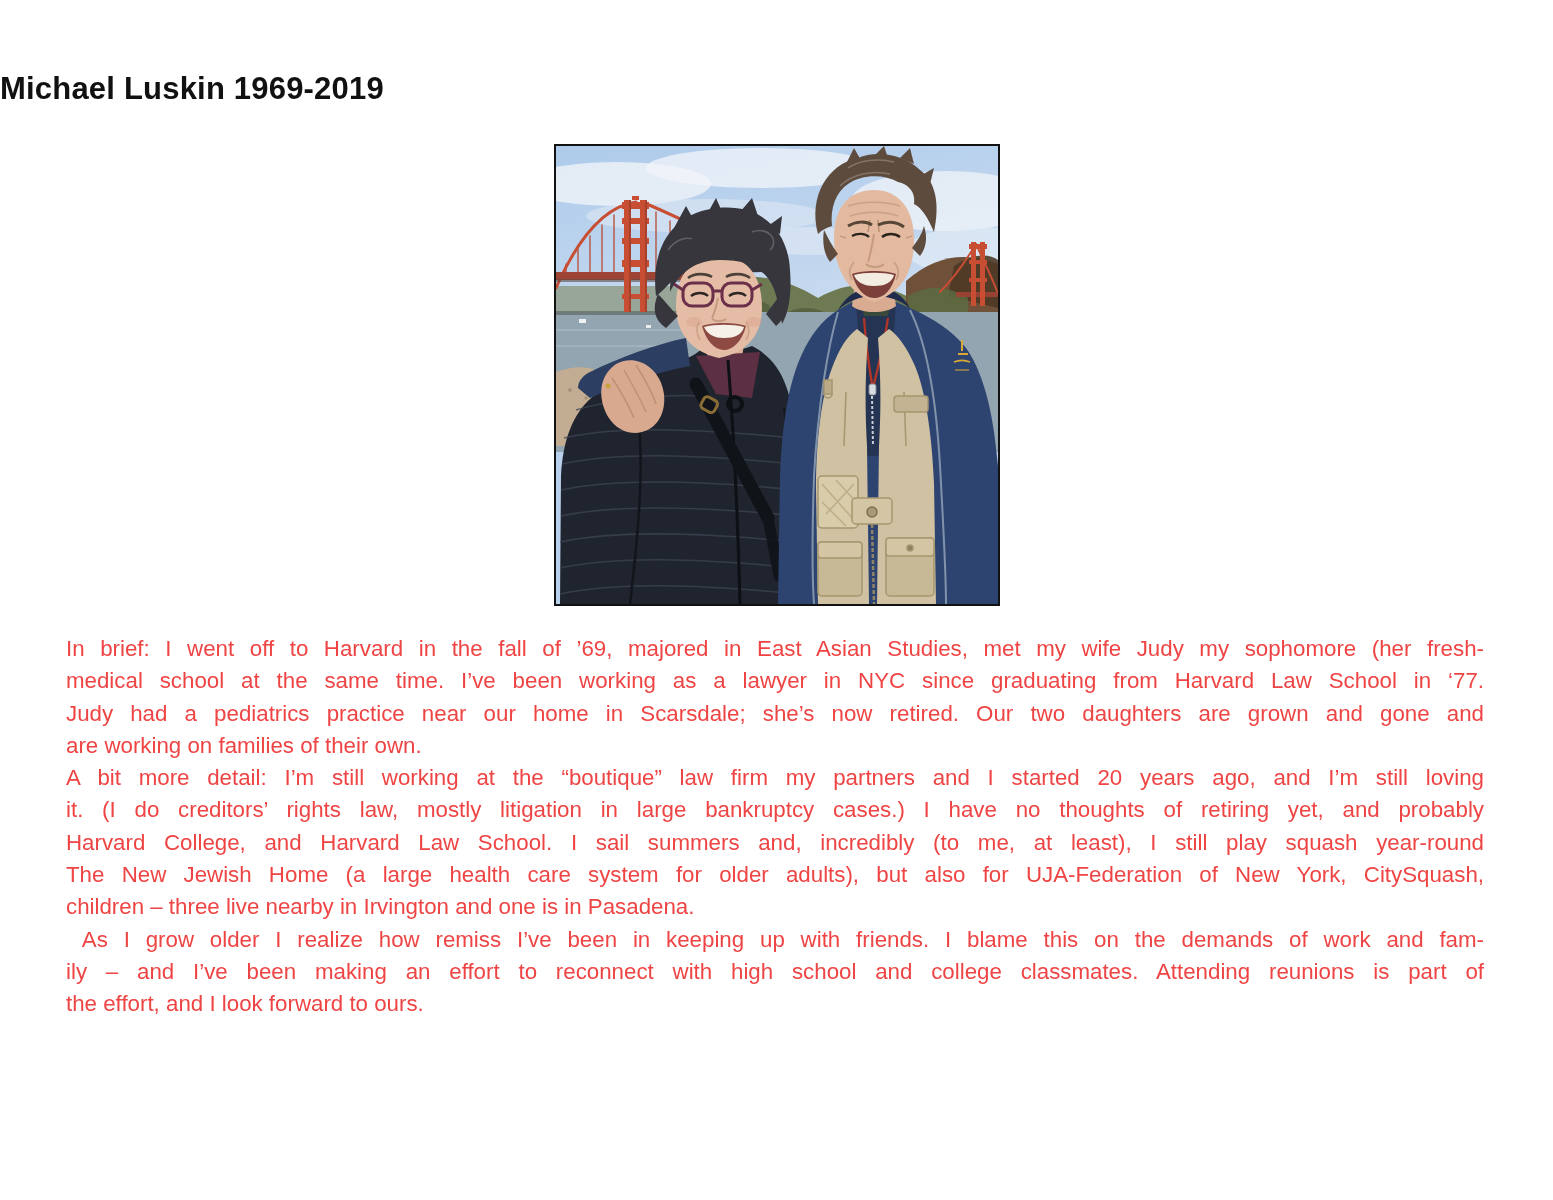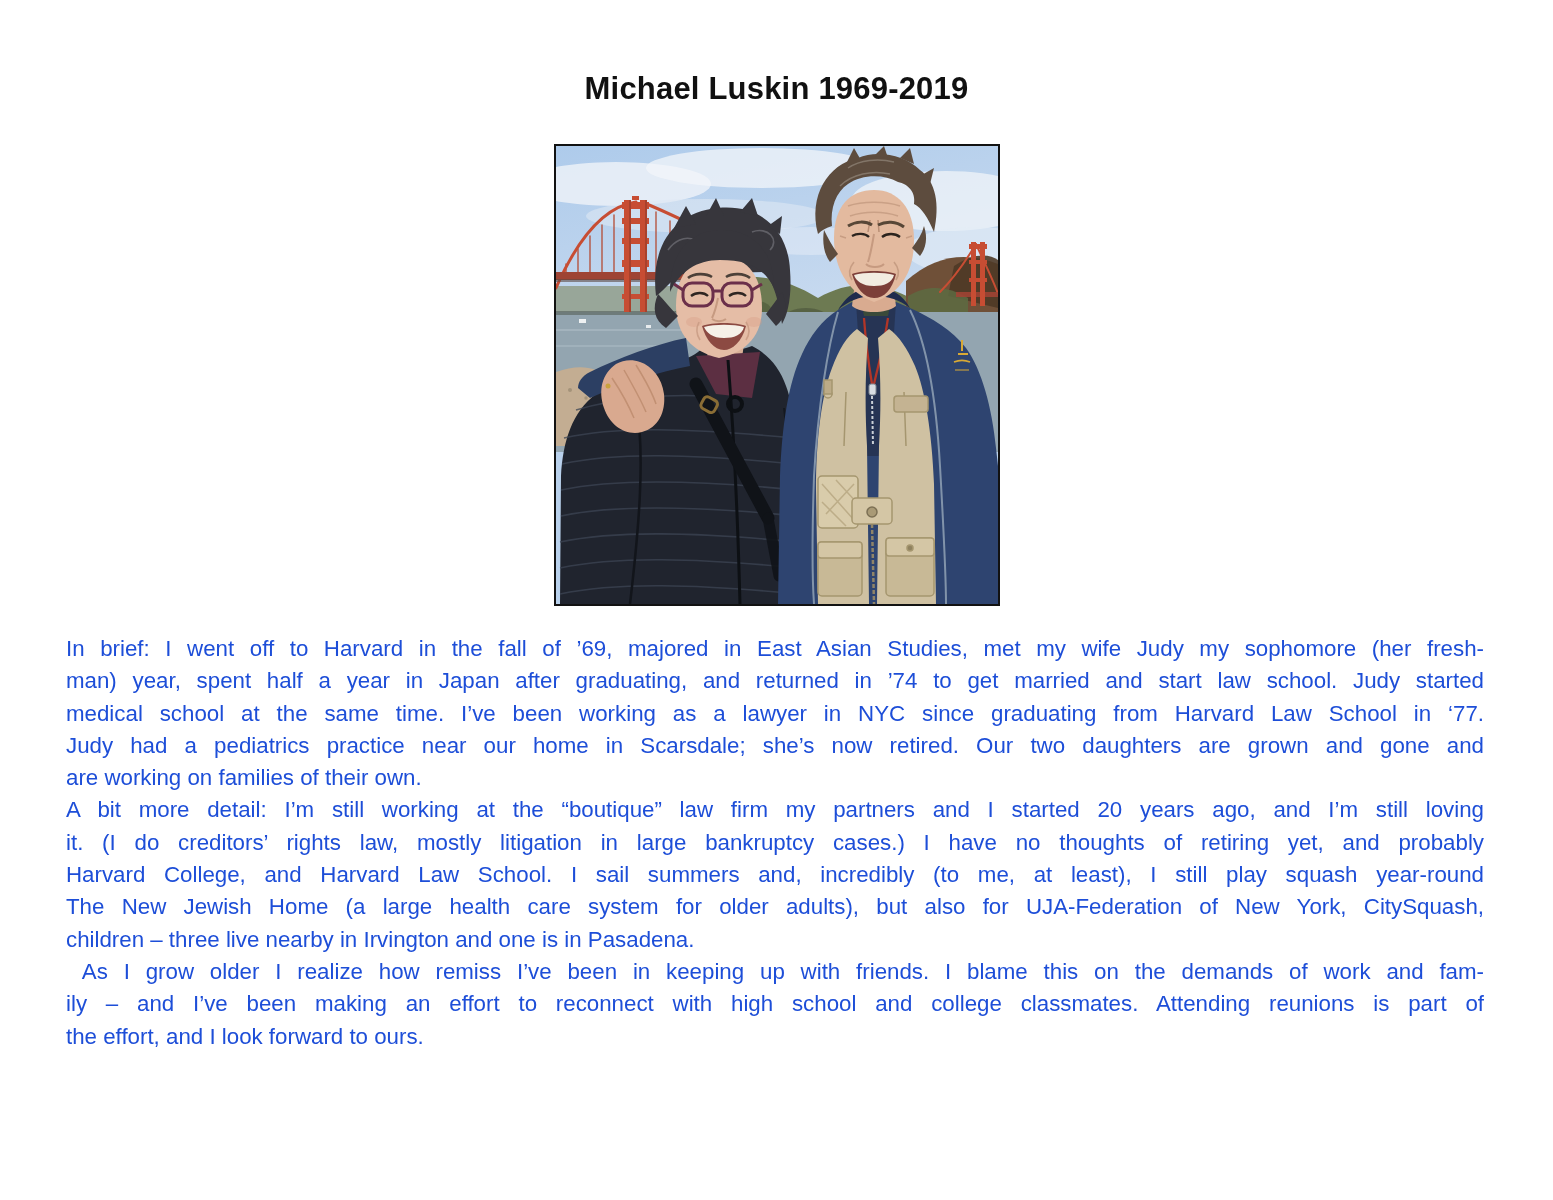--- a/index.html
+++ b/index.html
@@ -1,31 +1,31 @@
 <!DOCTYPE html>
 <html><head>
 <meta charset="utf-8">
 <style>
   html,body{margin:0;padding:0;}
   body{
     width:1553px;height:1200px;background:#ffffff;position:relative;overflow:hidden;
     font-family:"Liberation Sans","DejaVu Sans",sans-serif;color:#1e1e20;
   }
   .page-title{
-    position:absolute;top:71px;left:0;width:100%;text-align:center;
+    position:absolute;top:71px;left:0;width:100%;text-align:left;
     font-size:31px;font-weight:700;letter-spacing:.2px;color:#111;
   }
   .photo-frame{
     position:absolute;left:554px;top:144px;width:442px;height:458px;
     border:2px solid #121212;background:#b9d1ec;
   }
   .photo-frame svg{display:block;width:442px;height:458px;}
   .article{
     position:absolute;left:66px;top:633px;width:1418px;
-    font-size:22.3px;line-height:32.3px;color:#1d4ed8;
+    font-size:22.3px;line-height:32.3px;color:#ef4444;
   }
   .paragraph{margin:0;padding:0;}
   .line{
     text-align:justify;text-align-last:justify;white-space:pre-wrap;
   }
   .line.last{text-align-last:left;}
 </style>
 </head>
 <body>
 
@@ -220,21 +220,20 @@
           <path d="M298,129 C308,126 328,126 338,129 C336,137 328,140 318,140 C306,140 300,135 298,129 Z" fill="#f2ece1"></path>
         </g>
       </g>
     </g>
   </svg>
 </div>
 
 <div class="article">
     <div class="paragraph">
       <div class="line">In brief: I went off to Harvard in the fall of ’69, majored in East Asian Studies, met my wife Judy my sophomore (her fresh-</div>
-      <div class="line">man) year, spent half a year in Japan after graduating, and returned in ’74 to get married and start law school. Judy started</div>
       <div class="line">medical school at the same time. I’ve been working as a lawyer in NYC since graduating from Harvard Law School in ‘77.</div>
       <div class="line">Judy had a pediatrics practice near our home in Scarsdale; she’s now retired. Our two daughters are grown and gone and</div>
       <div class="line last">are working on families of their own.</div>
     </div>
     <div class="paragraph">
       <div class="line">A bit more detail: I’m still working at the “boutique” law firm my partners and I started 20 years ago, and I’m still loving</div>
       <div class="line">it. (I do creditors’ rights law, mostly litigation in large bankruptcy cases.) I have no thoughts of retiring yet, and probably</div>
       <div class="line">Harvard College, and Harvard Law School. I sail summers and, incredibly (to me, at least), I still play squash year-round</div>
       <div class="line">The New Jewish Home (a large health care system for older adults), but also for UJA-Federation of New York, CitySquash,</div>
       <div class="line last">children – three live nearby in Irvington and one is in Pasadena.</div>

